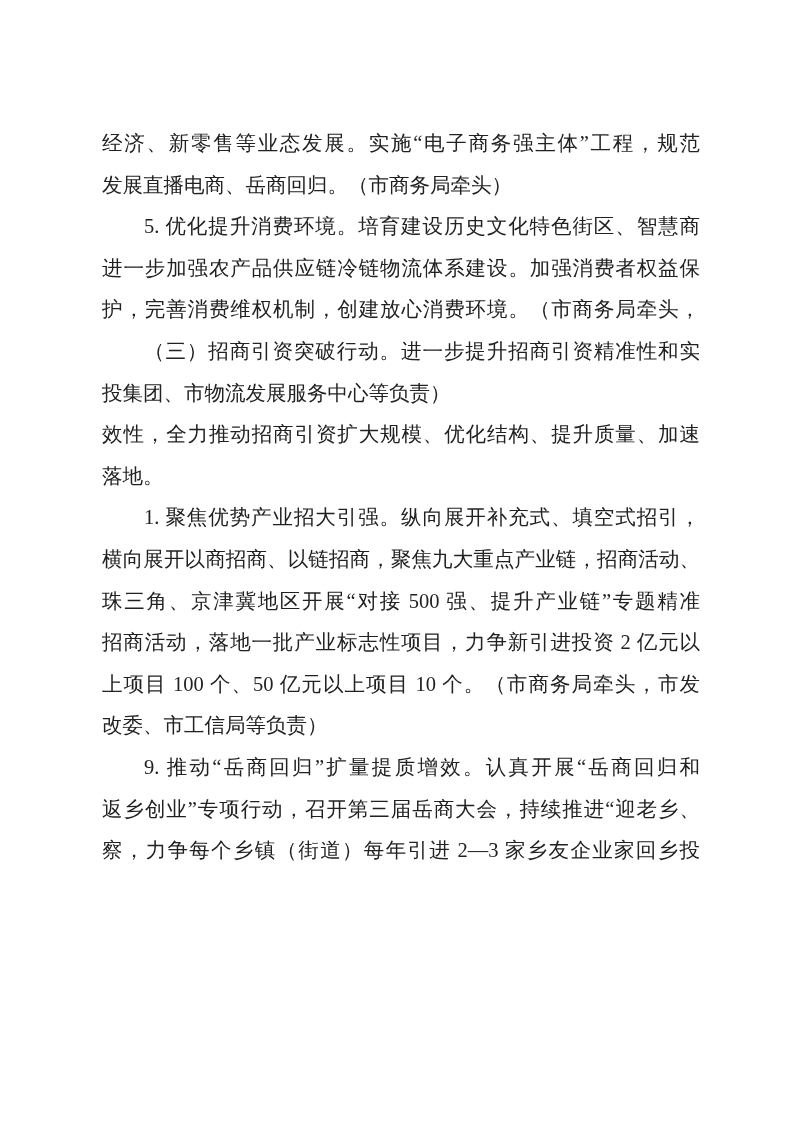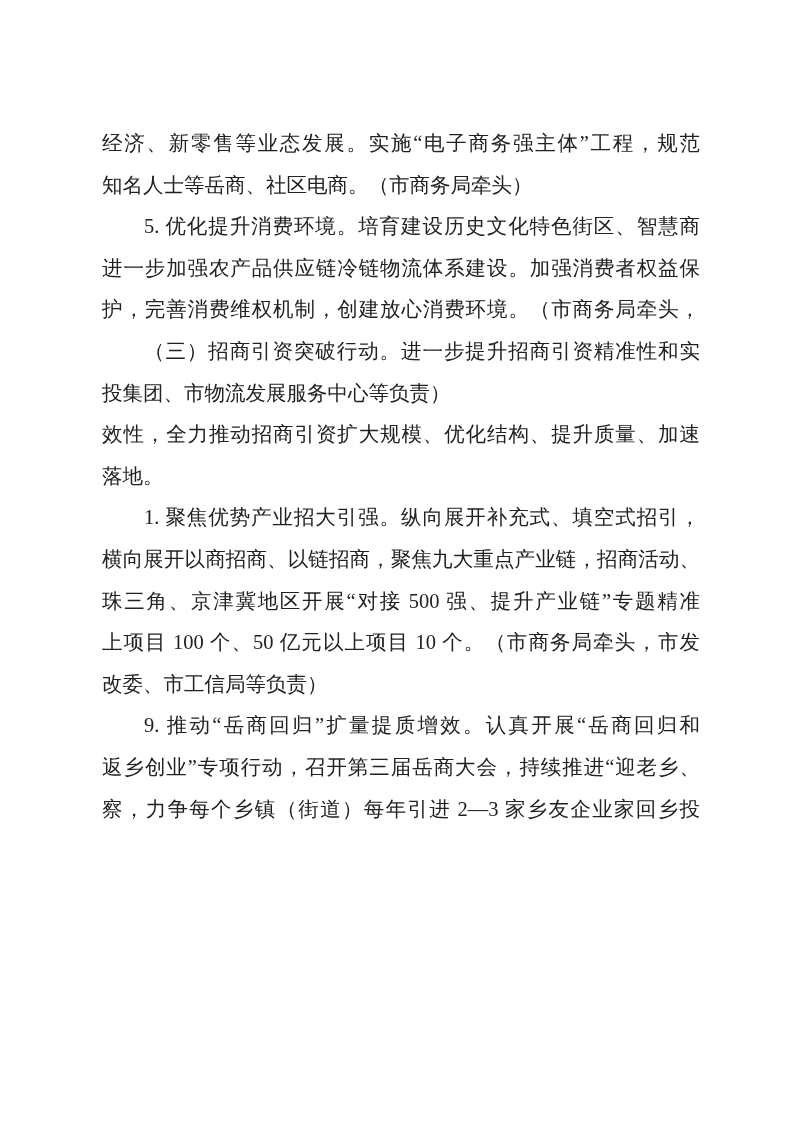--- a/index.html
+++ b/index.html
@@ -47,31 +47,32 @@
     color: #2e2e2e;
     font-family: "Liberation Serif", "DejaVu Serif", serif;
   }
 </style>
 </head>
 <body>
 
 <div class="page">
   <main class="text-block">
       <div class="line just">经济、新零售等业态发展。实施“电子商务强主体”工程，规范</div>
-      <div class="line">知名人士等岳商、社区电商。（市商务局牵头）</div>
+      <div class="line">发展直播电商、岳商回归。（市商务局牵头）</div>
       <div class="line indent just">5. 优化提升消费环境。培育建设历史文化特色街区、智慧商</div>
       <div class="line just">进一步加强农产品供应链冷链物流体系建设。加强消费者权益保</div>
       <div class="line just">护，完善消费维权机制，创建放心消费环境。（市商务局牵头，</div>
       <div class="line indent just">（三）招商引资突破行动。进一步提升招商引资精准性和实</div>
       <div class="line">投集团、市物流发展服务中心等负责）</div>
       <div class="line just">效性，全力推动招商引资扩大规模、优化结构、提升质量、加速</div>
       <div class="line">落地。</div>
       <div class="line indent just">1. 聚焦优势产业招大引强。纵向展开补充式、填空式招引，</div>
       <div class="line just">横向展开以商招商、以链招商，聚焦九大重点产业链，招商活动、</div>
       <div class="line just">珠三角、京津冀地区开展“对接 500 强、提升产业链”专题精准</div>
+      <div class="line just">招商活动，落地一批产业标志性项目，力争新引进投资 2 亿元以</div>
       <div class="line just">上项目 100 个、50 亿元以上项目 10 个。（市商务局牵头，市发</div>
       <div class="line">改委、市工信局等负责）</div>
       <div class="line indent just">9. 推动“岳商回归”扩量提质增效。认真开展“岳商回归和</div>
       <div class="line just">返乡创业”专项行动，召开第三届岳商大会，持续推进“迎老乡、</div>
       <div class="line just">察，力争每个乡镇（街道）每年引进 2—3 家乡友企业家回乡投</div>
     </main>
   <div class="footer">— 14 —</div>
 </div>
 
 </body></html>

